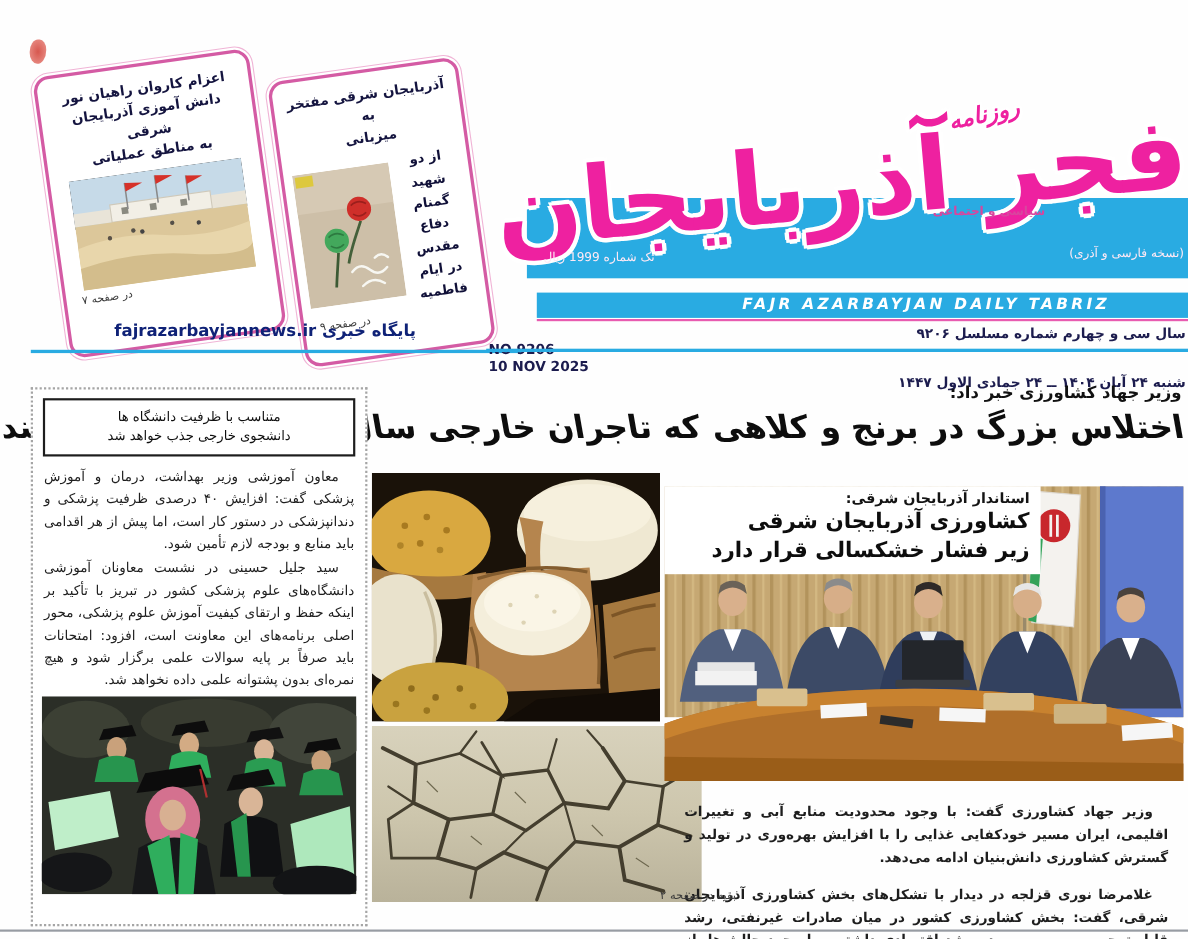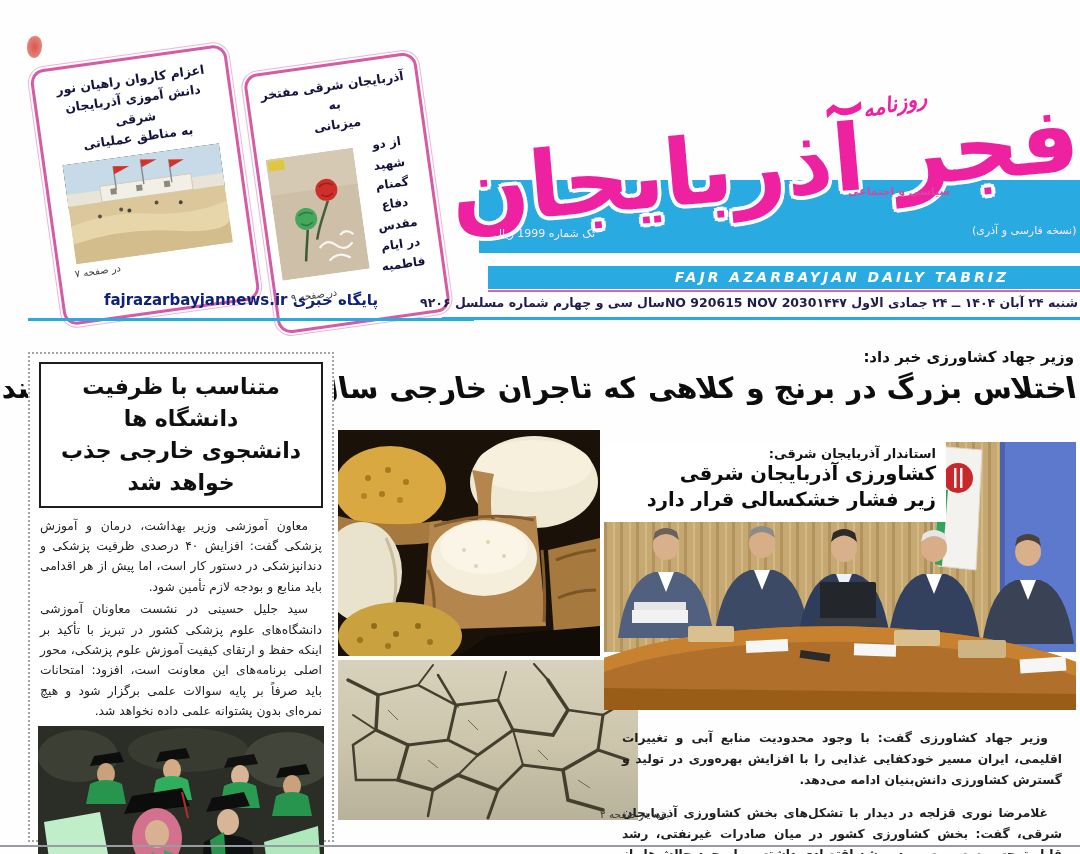--- a/index.html
+++ b/index.html
@@ -36,32 +36,32 @@
       text-shadow:-3px -3px 0 #fff,3px -3px 0 #fff,-3px 3px 0 #fff,3px 3px 0 #fff,
                   0 -4px 0 #fff,0 4px 0 #fff,-4px 0 0 #fff,4px 0 0 #fff;}
   .masthead-label{left:862px;top:92px;font-size:21px;font-weight:bold;font-style:italic;
       color:#ee21a0;transform:rotate(-12deg);direction:rtl;z-index:3;
       text-shadow:-2px -2px 0 #fff,2px -2px 0 #fff,-2px 2px 0 #fff,2px 2px 0 #fff;}
   .masthead-tagline{left:848px;top:185px;font-size:11px;font-weight:bold;color:#d8469e;z-index:4;direction:rtl;}
   .price-note{left:494px;top:227px;font-size:11px;color:#ffe9f5;z-index:4;direction:rtl;}
   .edition-note{left:972px;top:224px;font-size:11px;color:#ffe9f5;z-index:4;direction:rtl;}
   
   .dateline{left:444px;top:295px;width:634px;display:flex;justify-content:flex-end;
-            font-size:12.5px;font-weight:bold;color:#1c1c4e;direction:ltr;}
+            font-size:12.5px;font-weight:bold;color:#1c1c4e;direction:ltr;flex-direction:column;}
   .dateline span{unicode-bidi:plaintext;white-space:nowrap;}
   
   .lead-kicker{left:700px;top:348px;width:374px;text-align:right;font-weight:bold;font-size:15px;
                color:#111;direction:rtl;}
   .lead-headline{left:334px;top:371px;width:742px;text-align:center;font-weight:bold;font-size:29px;
                color:#0d0d0d;direction:rtl;white-space:nowrap;transform:skewX(10deg);}
   
   .left-article{left:28px;top:352px;width:306px;height:490px;box-sizing:border-box;
                 border:2px dotted #a5a5a5;background:#fff;padding:6px 6px 4px 6px;}
   .la-title-box{border:2px solid #1d1d1d;margin:2px 3px 8px 3px;padding:7px 4px;text-align:center;
-                font-weight:bold;font-size:22px;line-height:1.45;color:#0f0f0f;direction:rtl;}
+                font-weight:normal;font-size:12px;line-height:1.45;color:#0f0f0f;direction:rtl;}
   .la-body{direction:rtl;text-align:justify;font-size:12.3px;line-height:1.66;color:#1e1e1e;
            padding:0 4px;}
   .la-body p{margin:0 0 2px 0;text-indent:14px;}
   
   .rice-photo{left:338px;top:430px;}
   .drought-photo{left:338px;top:660px;}
   .meeting-photo{left:604px;top:442px;z-index:1;}
   .governor-box{left:604px;top:442px;width:342px;height:80px;background:#fff;z-index:2;
                 padding:4px 10px 0 4px;box-sizing:border-box;}
   .gov-kicker{font-weight:bold;font-size:13px;color:#141414;text-align:right;direction:rtl;}
@@ -155,21 +155,21 @@
   <div class="abs masthead-label">روزنامه</div>
   <div class="abs masthead-tagline">سیاسی و اجتماعی</div>
   <div class="abs price-note">تک شماره 1999 ریال</div>
   <div class="abs edition-note">(نسخه فارسی و آذری)</div>
   <div class="abs band-en">FAJR AZARBAYJAN  DAILY TABRIZ</div>
   <div class="abs rule-pink"></div>
 
   <div class="abs dateline">
     <span>سال سی و چهارم شماره مسلسل ۹۲۰۶</span>
     <span>NO 9206</span>
-    <span>15 NOV 2030</span>
+    <span>10 NOV 2025</span>
     <span>شنبه ۲۴ آبان ۱۴۰۴ ــ ۲۴ جمادی الاول ۱۴۴۷</span>
   </div>
   <div class="abs rule rule-right"></div>
 
   <div class="abs lead-kicker">وزیر جهاد کشاورزی خبر داد:</div>
   <div class="abs lead-headline">اختلاس بزرگ در برنج و کلاهی که تاجران خارجی سال ها بر سرمان گذاشتند</div>
 
   <div class="abs left-article">
     <div class="la-title-box">
       <div>متناسب با ظرفیت دانشگاه ها</div>

